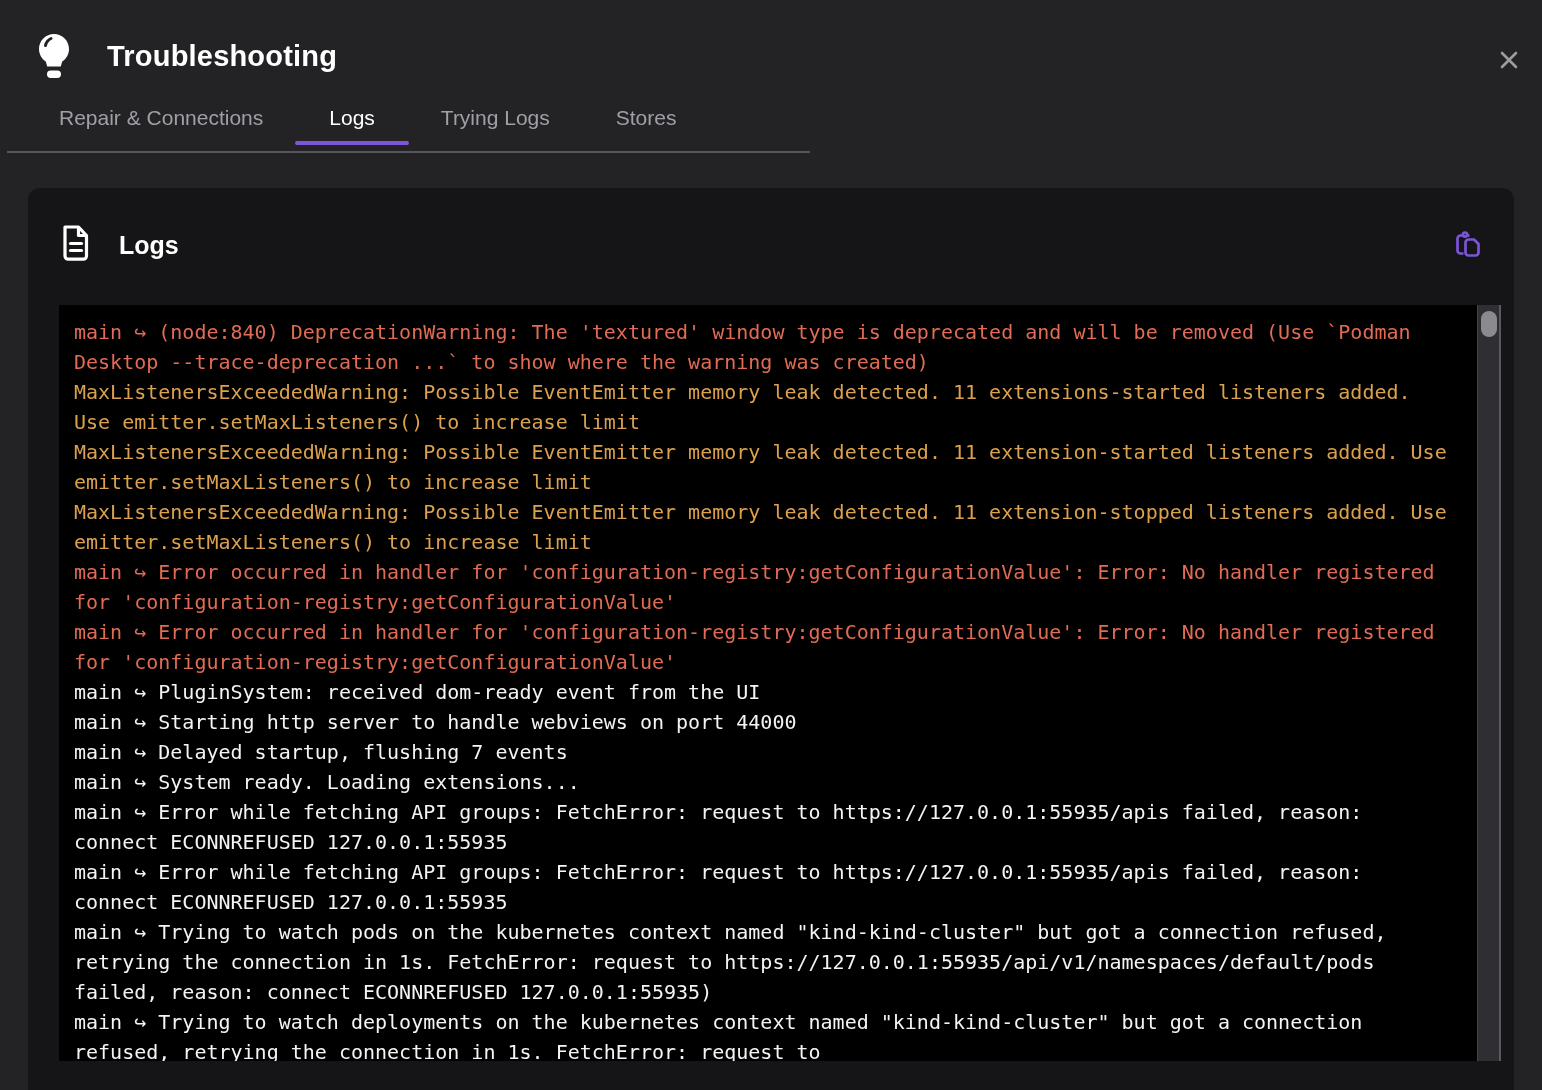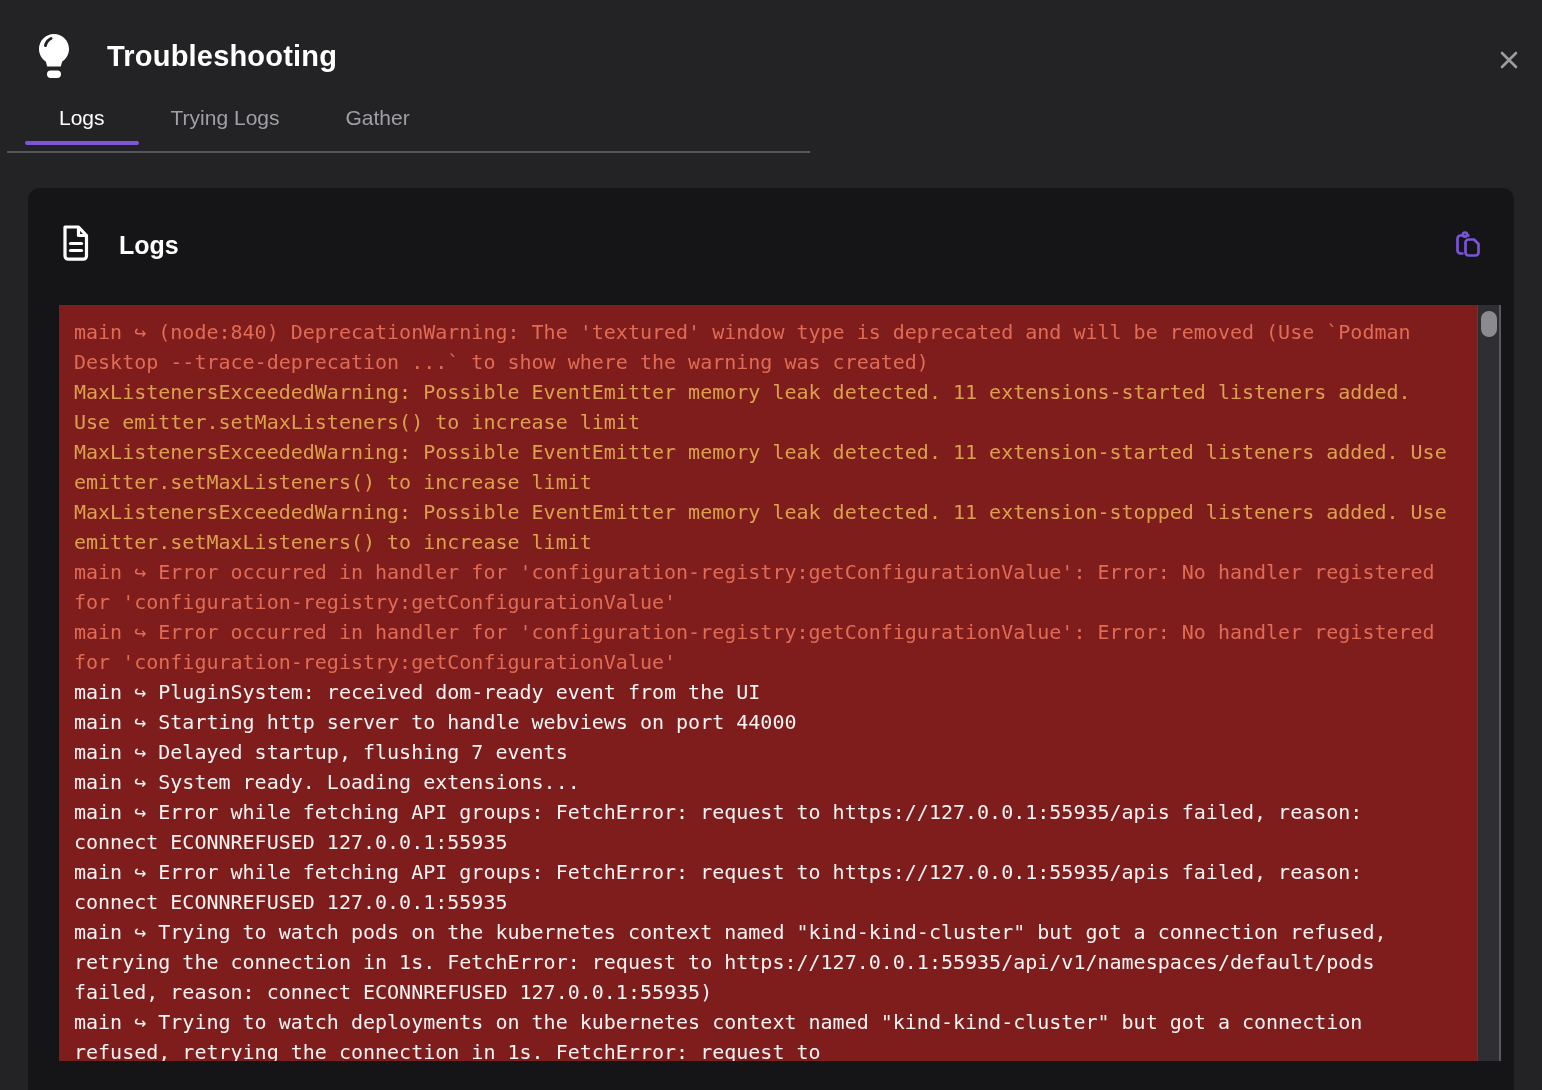--- a/index.html
+++ b/index.html
@@ -52,21 +52,21 @@
     padding: 37px 30px 0 32px; height: 77px;
   }
   .card-title { font-size: 25px; font-weight: 600; margin-left: 28px; color: #fff; }
   .copy-btn { margin-left: auto; cursor: pointer; display: flex; }
 
   
   .terminal {
     position: relative;
     margin: 40px 0 0 31px;
     width: 1442px; height: 756px;
-    background: #7f1d1d;
+    background: #000000;
     overflow: hidden;
   }
   .log-content {
     width: 1393px;
     padding: 12px 0 0 15px;
     font-family: "DejaVu Sans Mono", monospace;
     font-size: 20px; line-height: 30px;
     white-space: pre-wrap;
   }
   .log-line.error { color: #e06c55; }
@@ -96,23 +96,24 @@
       <rect x="11" y="38.5" width="14" height="7.5" rx="3.7" fill="#ffffff"></rect>
     </svg>
   </span>
   <div class="page-title">Troubleshooting</div>
   <span class="close-btn">
     <svg width="22" height="22" viewBox="0 0 22 22">
       <path d="M4 4 L18 18 M18 4 L4 18" stroke="#9c9ca1" stroke-width="2.6" stroke-linecap="round"></path>
     </svg>
   </span>
   <div class="tab-bar">
+      <div class="tab">Repair &amp; Connections</div>
       <div class="tab active">Logs</div>
       <div class="tab">Trying Logs</div>
-      <div class="tab">Gather</div>
+      <div class="tab">Stores</div>
     </div>
   <div class="tab-divider"></div>
 </div>
 
 <div class="card">
   <div class="card-header">
     <span>
       <svg width="31" height="37" viewBox="0 0 31 37">
         <path d="M5 2 h13.5 l8 8.5 V31 a3.2 3.2 0 0 1 -3.2 3.2 H8.2 A3.2 3.2 0 0 1 5 31 Z" fill="none" stroke="#ffffff" stroke-width="3.2" stroke-linejoin="round"></path>
         <path d="M18.5 2 V10.5 H26.5" fill="none" stroke="#ffffff" stroke-width="3.2" stroke-linejoin="round"></path>

